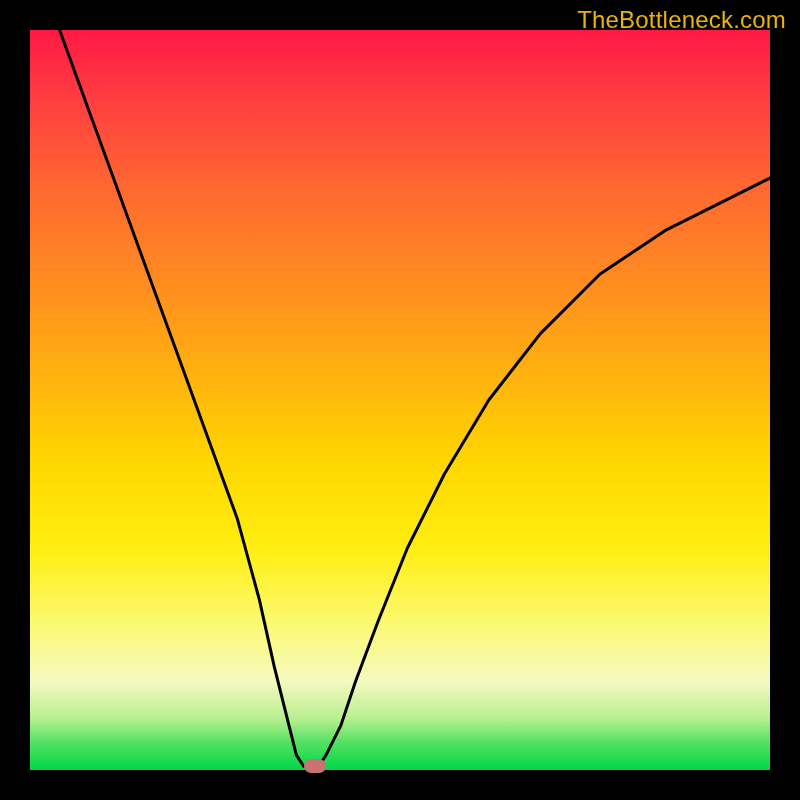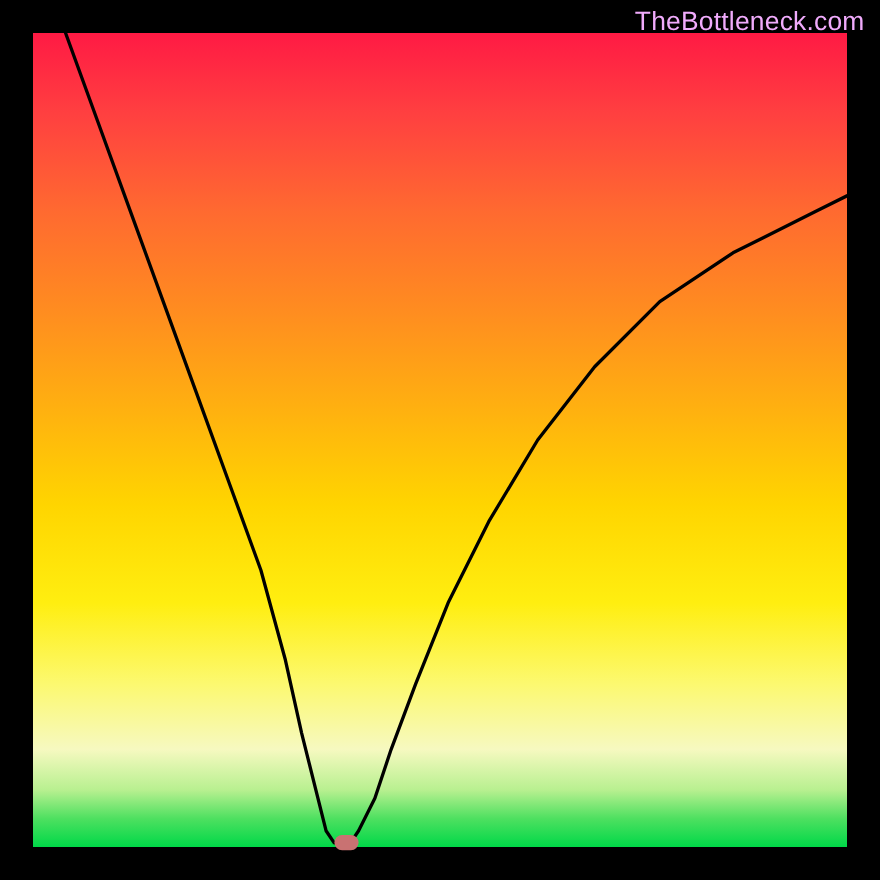--- a/index.html
+++ b/index.html
@@ -35,21 +35,21 @@
       #f6f9c0 88%,
       #b8f090 93%,
       #4ee060 96.5%,
       #00d848 100%
     );
   }
   .watermark {
     position: absolute;
     top: 6px;
     right: 14px;
-    color: #f0abfc;
+    color: #eab308;
     font-size: 24px;
     font-weight: 500;
     letter-spacing: 0.2px;
     user-select: none;
   }
   .curve {
     position: absolute;
     left: 0;
     top: 0;
     width: 740px;

